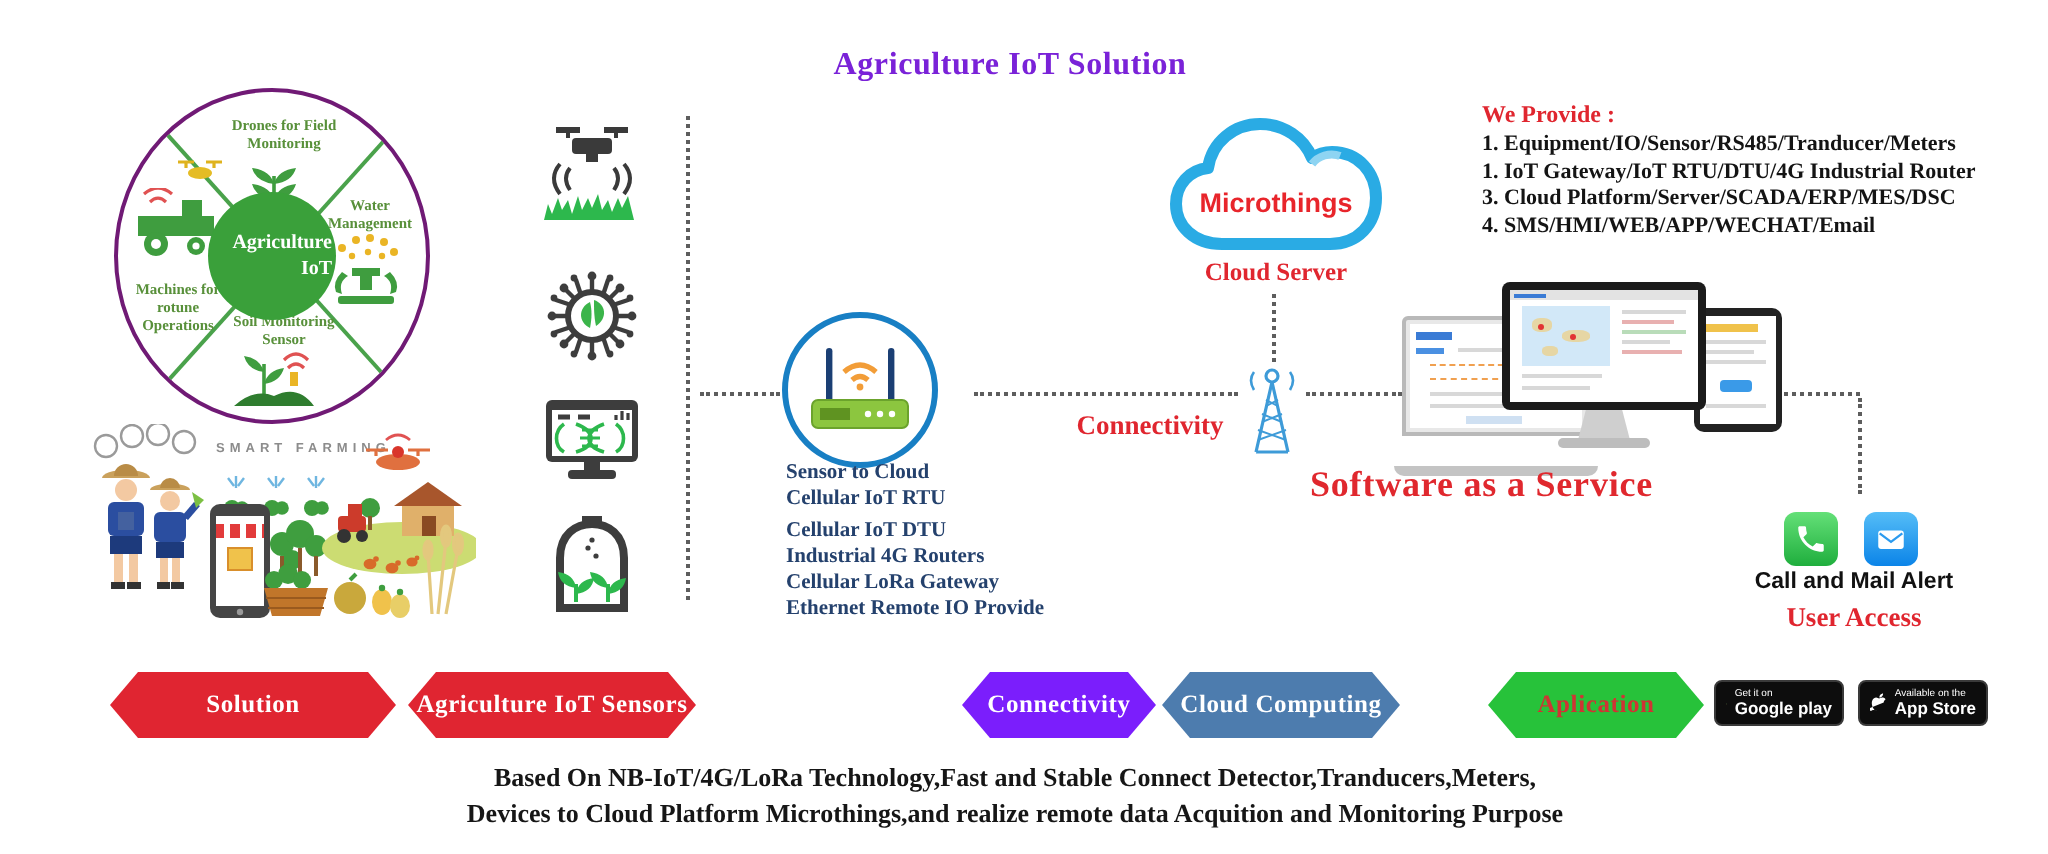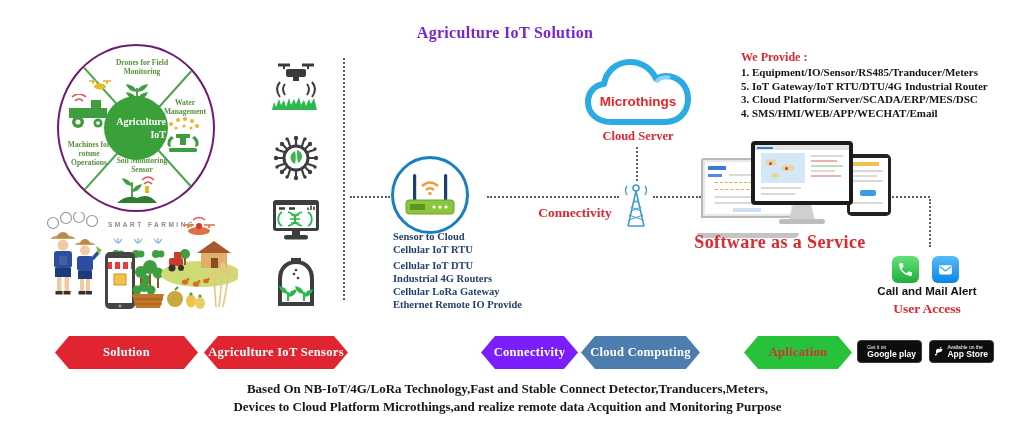--- a/index.html
+++ b/index.html
@@ -58,21 +58,21 @@
   .imac{position:absolute;left:50px;top:0;width:102px;height:64px;background:#1b1b1b;border-radius:4px;}
   .imac-screen{position:absolute;inset:4px;background:#fff;}
   .imac-stand{position:absolute;left:38px;top:64px;width:26px;height:15px;background:#cfcfcf;
     clip-path:polygon(15% 0,85% 0,100% 100%,0 100%);}
   .imac-base{position:absolute;left:28px;top:78px;width:46px;height:5px;background:#bdbdbd;border-radius:3px;}
   .bar{position:absolute;background:#d8d8d8;height:2px;}
   .map{position:absolute;left:6px;top:8px;width:44px;height:30px;background:#d2e8f8;}
   .blob{position:absolute;background:#e6d6a4;}
   .dotr{position:absolute;width:3px;height:3px;border-radius:50%;background:#e23333;}
 
-  .saas{left:655px;top:232px;width:250px;text-align:center;color:#e0282e;font-weight:bold;font-size:18px;letter-spacing:.4px;}
+  .saas{left:655px;top:232px;width:250px;color:#e0282e;font-weight:bold;font-size:18px;letter-spacing:.4px;}
 
   
   .tile{width:27px;height:27px;border-radius:6px;display:flex;align-items:center;justify-content:center;}
   .tile-call{left:892px;top:256px;background:linear-gradient(#64e078,#1fae3d);}
   .tile-mail{left:932px;top:256px;background:linear-gradient(#55bdf7,#0b84e8);}
   .call-mail{left:858px;top:285px;width:138px;text-align:center;color:#111;
     font-family:"Liberation Sans",sans-serif;font-weight:bold;font-size:11.5px;}
   .user-access{left:858px;top:301px;width:138px;text-align:center;color:#e0262f;font-weight:bold;font-size:13.5px;}
 
   
@@ -411,21 +411,21 @@
       <path d="M28 66 C14 66 5 57 5 46 C5 36 12 29 21 28 C23 15 34 6 47 6 C59 6 69 13 73 23 C76 21 79 20 83 20 C96 20 105 30 105 43 C105 56 96 66 82 66 Z" fill="#fff" stroke="#2aabe4" stroke-width="6" stroke-linejoin="round"></path>
       <path d="M73 26 c3-4 9-6 14-4" fill="none" stroke="#8ed4f2" stroke-width="4"></path>
     </svg>
     <div class="cloud-name">Microthings</div>
   </div>
   <div class="abs cloud-caption">Cloud Server</div>
 
   <div class="abs we-provide">
     <div class="wp-head">We Provide :</div>
     <div class="wp-item">1. Equipment/IO/Sensor/RS485/Tranducer/Meters</div>
-    <div class="wp-item">5. IoT Gateway/IoT RTU/DTU/4G Industrial Router</div>
+    <div class="wp-item">1. IoT Gateway/IoT RTU/DTU/4G Industrial Router</div>
     <div class="wp-item">3. Cloud Platform/Server/SCADA/ERP/MES/DSC</div>
     <div class="wp-item">4. SMS/HMI/WEB/APP/WECHAT/Email</div>
   </div>
 
   <div class="abs devices">
     <div class="laptop">
       <div class="laptop-screen">
         <div class="bar" style="left:3px;top:4px;width:18px;background:#3a7bd5;height:4px;"></div>
         <div class="bar" style="left:3px;top:12px;width:14px;background:#4a90e2;height:3px;"></div>
         <div class="bar" style="left:24px;top:12px;width:50px;"></div>

